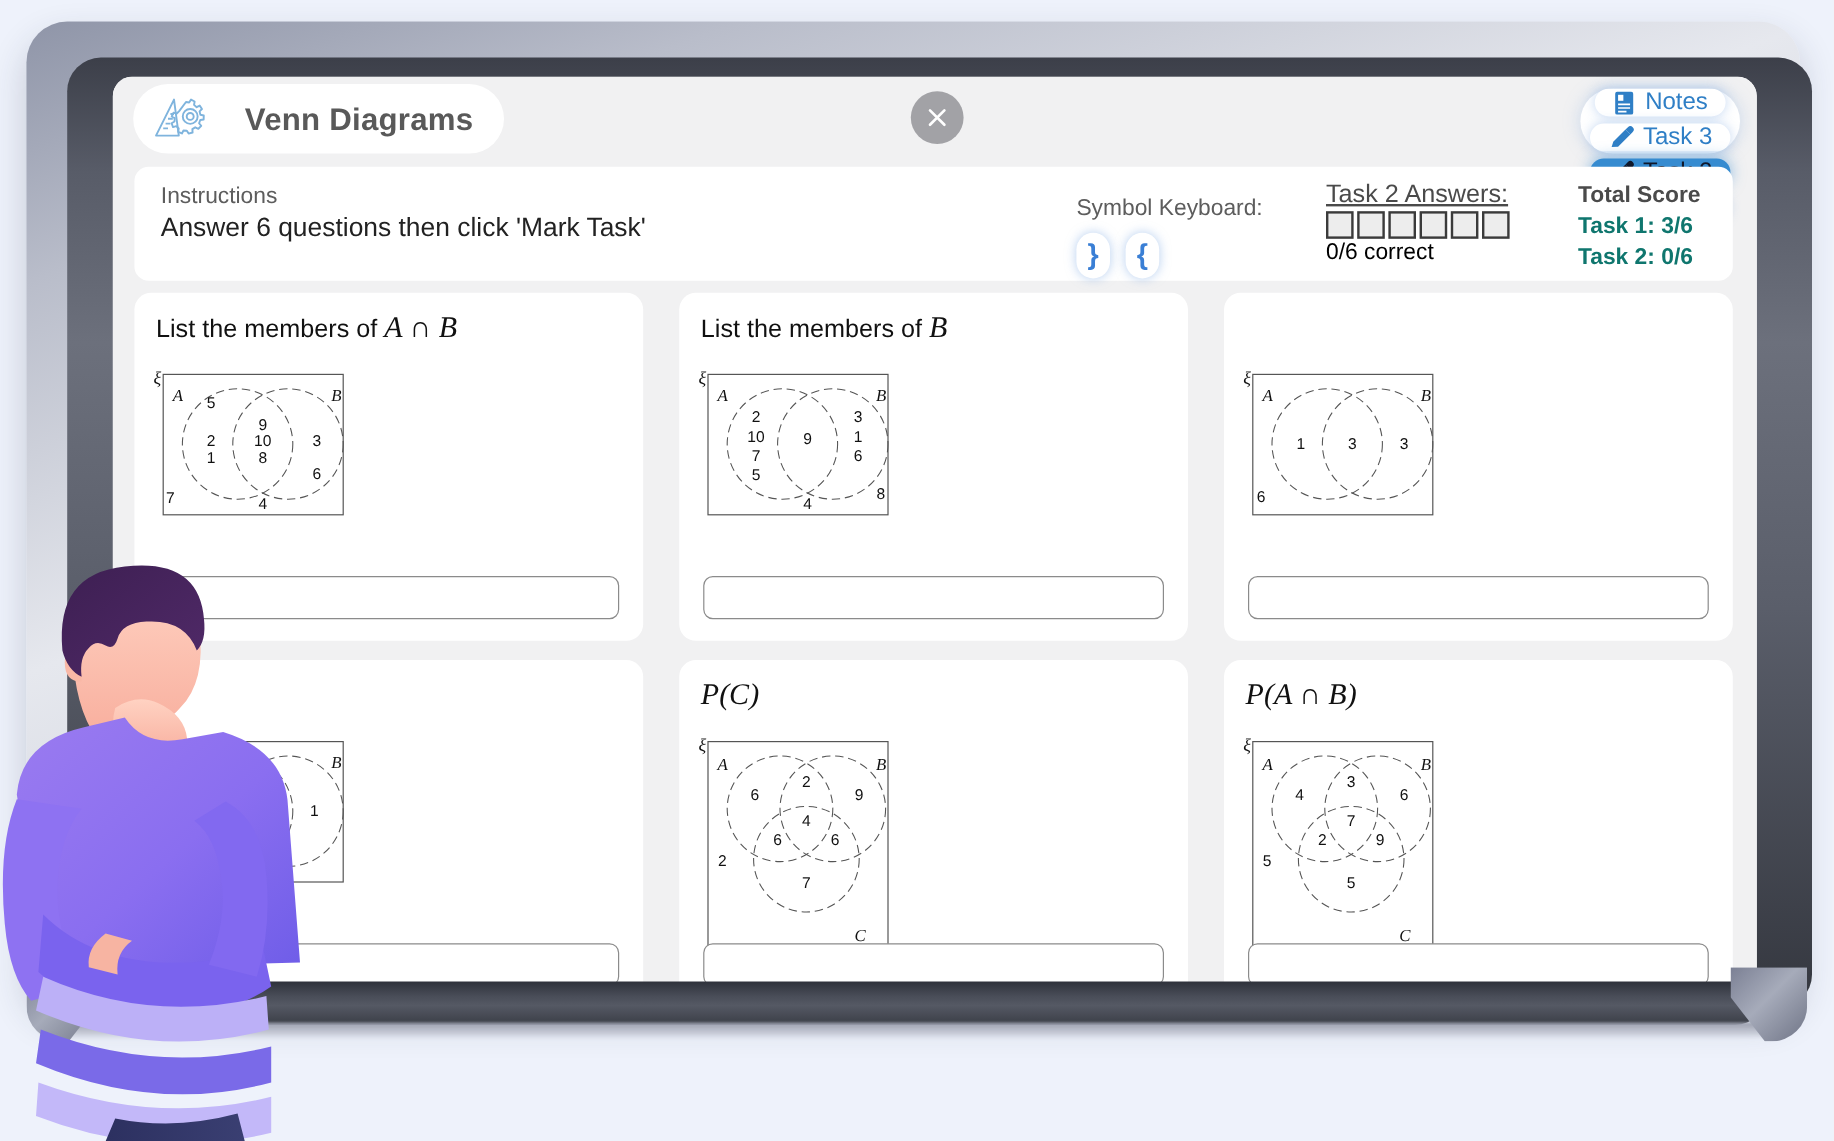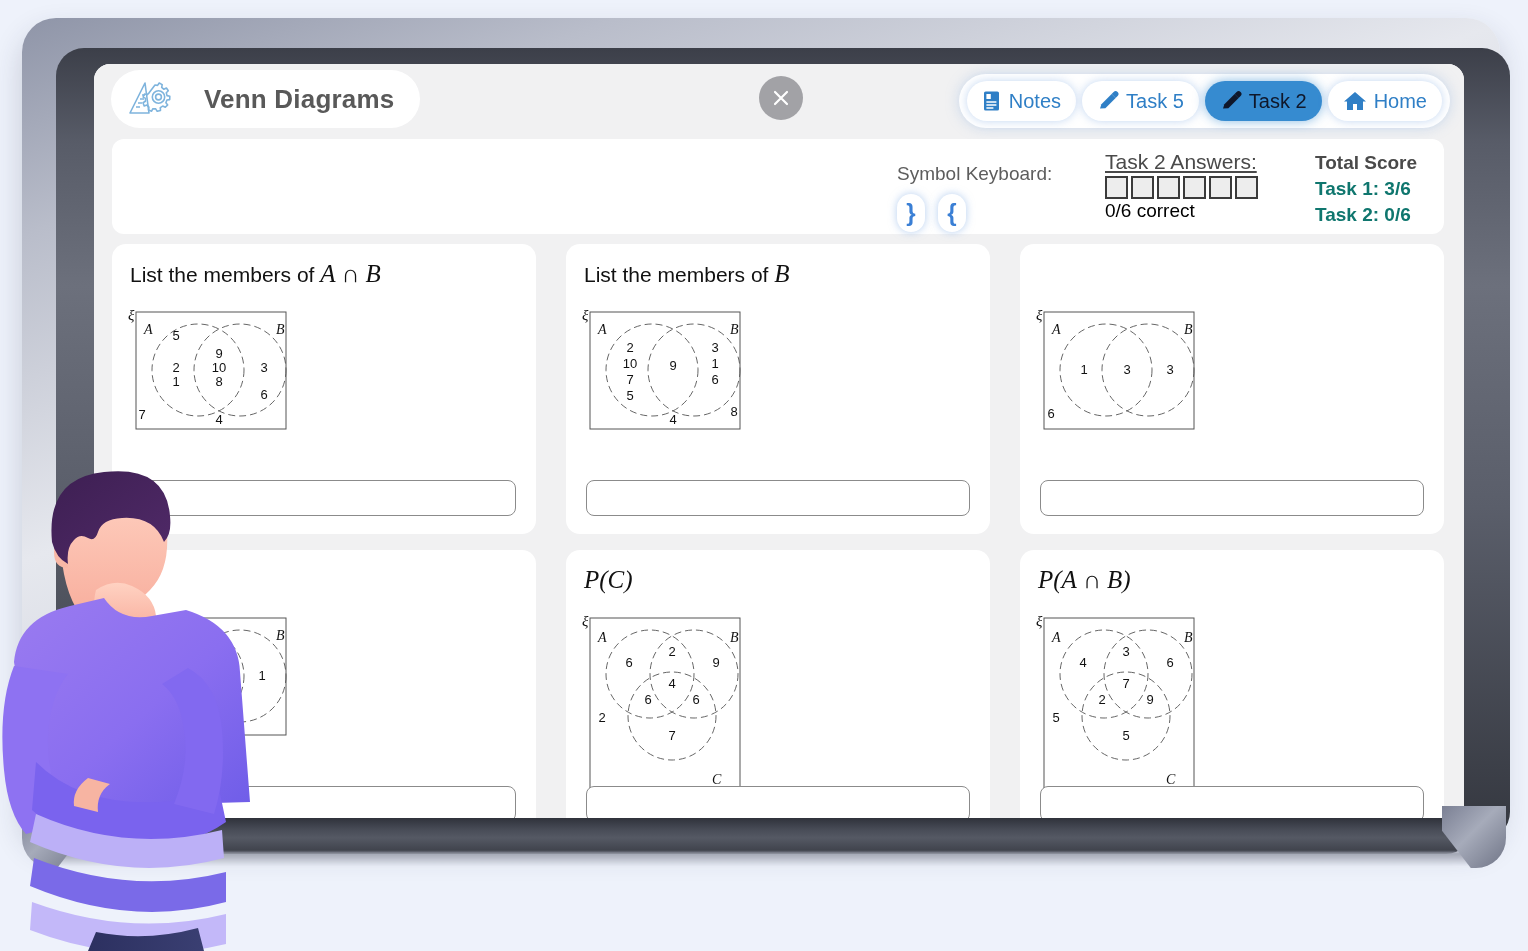--- a/index.html
+++ b/index.html
@@ -71,20 +71,21 @@
   .app-title {
     font-size: 26px; font-weight: bold; color: #595959;
     letter-spacing: .2px; white-space: nowrap; margin-left: 17px;
   }
 
   .nav-pill {
     position: absolute; right: 14px; top: 10px;
     height: 54px; background: #fff; border-radius: 27px;
     display: flex; align-items: center; gap: 6px; padding: 0 8px;
     box-shadow: 0 0 14px rgba(130,170,220,.35);
+    flex-direction: column;
   }
   .nav-btn {
     height: 40px; border-radius: 20px; background: #fff;
     display: flex; align-items: center; gap: 7px; padding: 0 15px;
     color: #2f7fc6; font-size: 20px; white-space: nowrap;
     box-shadow: 0 0 10px rgba(120,165,225,.45);
     cursor: pointer;
   }
   .nav-btn.active { background: #368bd0; color: #0f172a; box-shadow: 0 0 12px rgba(54,139,208,.6); }
   .nav-btn svg { flex: 0 0 auto; }
@@ -199,21 +200,21 @@
                 <path d="M4.4 12 h10 M4.4 15 h10 M4.4 18 h7" stroke="#fff" stroke-width="1.3"></path>
               </svg>
               <span>Notes</span>
             </div>
 
             <div class="nav-btn">
               <svg width="22" height="22" viewBox="0 0 22 22">
                 <path d="M3 18.5 L4.4 14.2 L14.6 4 L18.6 8 L8.4 18.2 Z" fill="currentColor"></path>
                 <path d="M14.6 4 L16.6 2 A2.6 2.6 0 0 1 20.6 6 L18.6 8 Z" fill="currentColor"></path>
               </svg>
-              <span>Task 5</span>
+              <span>Task 3</span>
             </div>
 
             <div class="nav-btn active">
               <svg width="22" height="22" viewBox="0 0 22 22">
                 <path d="M3 18.5 L4.4 14.2 L14.6 4 L18.6 8 L8.4 18.2 Z" fill="currentColor"></path>
                 <path d="M14.6 4 L16.6 2 A2.6 2.6 0 0 1 20.6 6 L18.6 8 Z" fill="currentColor"></path>
               </svg>
               <span>Task 2</span>
             </div>
 
@@ -222,20 +223,24 @@
                 <path d="M12 2 L23 11.5 L20 11.5 L20 20 L14 20 L14 14 L10 14 L10 20 L4 20 L4 11.5 L1 11.5 Z" fill="currentColor"></path>
               </svg>
               <span>Home</span>
             </div>
 
           </div>
         </div>
 
         <div class="infobar">
 
+          <div class="instr">
+            <div class="instr-label">Instructions</div>
+            <div class="instr-text">Answer 6 questions then click 'Mark Task'</div>
+          </div>
 
           <div class="symkb">
             <div class="symkb-label">Symbol Keyboard:</div>
             <div class="symkb-keys">
               <div class="symkey">}</div>
               <div class="symkey">{</div>
             </div>
           </div>
 
           <div class="answers">

